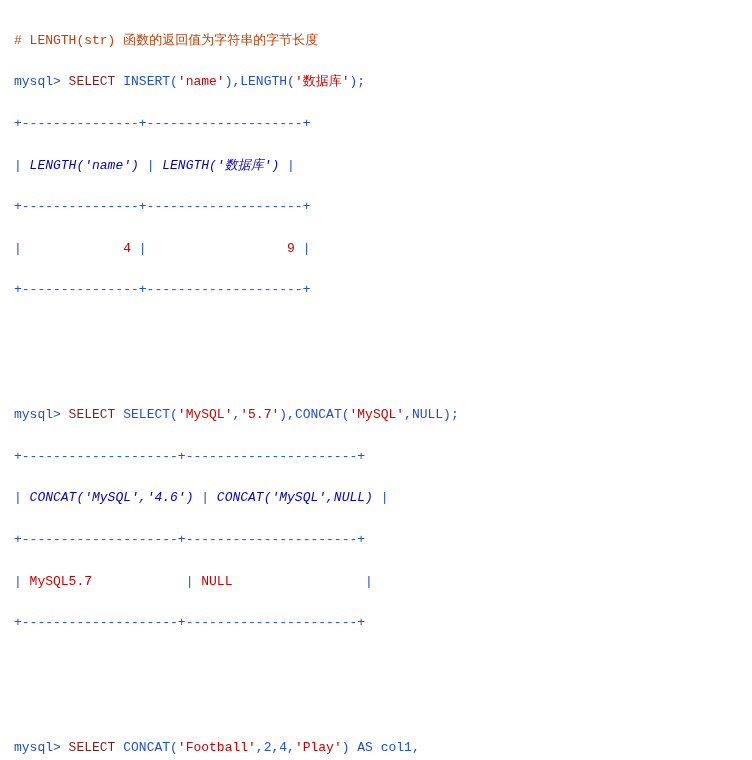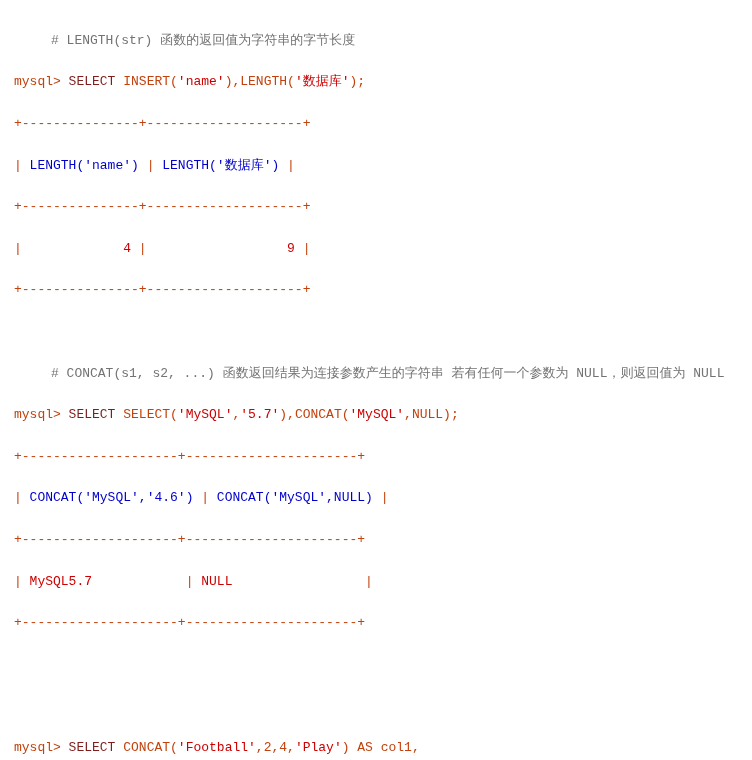--- a/index.html
+++ b/index.html
@@ -16,38 +16,38 @@
       color: #333;
     }
     .code-block {
       white-space: pre;
       font-family: 'Courier New', Courier, monospace;
       font-size: 13px;
       line-height: 1.6;
     }
     span.kw { color: #7f1d1d; }
     span.str { color: #cc0000; }
-    span.cmt { color: #737373; margin-left: 37px; }
-    span.plain { color: #c2410c; }
-    span.tbl-h { color: #0000cc; }
+    span.cmt { color: #c2410c; }
+    span.plain { color: #1d4ed8; }
+    span.tbl-h { color: #0000cc; font-style: italic; }
     span.tbl-v { color: #cc0000; }
   </style>
 </head>
 <body>
 
 <div class="code-block">
 <span class="cmt"># LENGTH(str) 函数的返回值为字符串的字节长度</span>
 <br><span class="plain">mysql&gt; </span><span class="kw">SELECT</span><span class="plain"> INSERT(</span><span class="str">'name'</span><span class="plain">),LENGTH(</span><span class="str">'数据库'</span><span class="plain">);</span>
 <br><span class="plain">+---------------+--------------------+</span>
 <br><span class="plain">| </span><span class="tbl-h">LENGTH('name')</span><span class="plain"> | </span><span class="tbl-h">LENGTH('数据库')</span><span class="plain"> |</span>
 <br><span class="plain">+---------------+--------------------+</span>
 <br><span class="plain">|             </span><span class="tbl-v">4</span><span class="plain"> |                  </span><span class="tbl-v">9</span><span class="plain"> |</span>
 <br><span class="plain">+---------------+--------------------+</span>
 <br>
-<br><span class="cmt"># CONCAT(s1, s2, ...) 函数返回结果为连接参数产生的字符串 若有任何一个参数为 NULL，则返回值为 NULL</span>
+<br>
 <br><span class="plain">mysql&gt; </span><span class="kw">SELECT</span><span class="plain"> SELECT(</span><span class="str">'MySQL'</span><span class="plain">,</span><span class="str">'5.7'</span><span class="plain">),CONCAT(</span><span class="str">'MySQL'</span><span class="plain">,NULL);</span>
 <br><span class="plain">+--------------------+----------------------+</span>
 <br><span class="plain">| </span><span class="tbl-h">CONCAT('MySQL','4.6')</span><span class="plain"> | </span><span class="tbl-h">CONCAT('MySQL',NULL)</span><span class="plain"> |</span>
 <br><span class="plain">+--------------------+----------------------+</span>
 <br><span class="plain">| </span><span class="tbl-v">MySQL5.7</span><span class="plain">            | </span><span class="tbl-v">NULL</span><span class="plain">                 |</span>
 <br><span class="plain">+--------------------+----------------------+</span>
 <br>
 <br>
 <br><span class="plain">mysql&gt; </span><span class="kw">SELECT</span><span class="plain"> CONCAT(</span><span class="str">'Football'</span><span class="plain">,2,4,</span><span class="str">'Play'</span><span class="plain">) AS col1,</span>
 <br>

